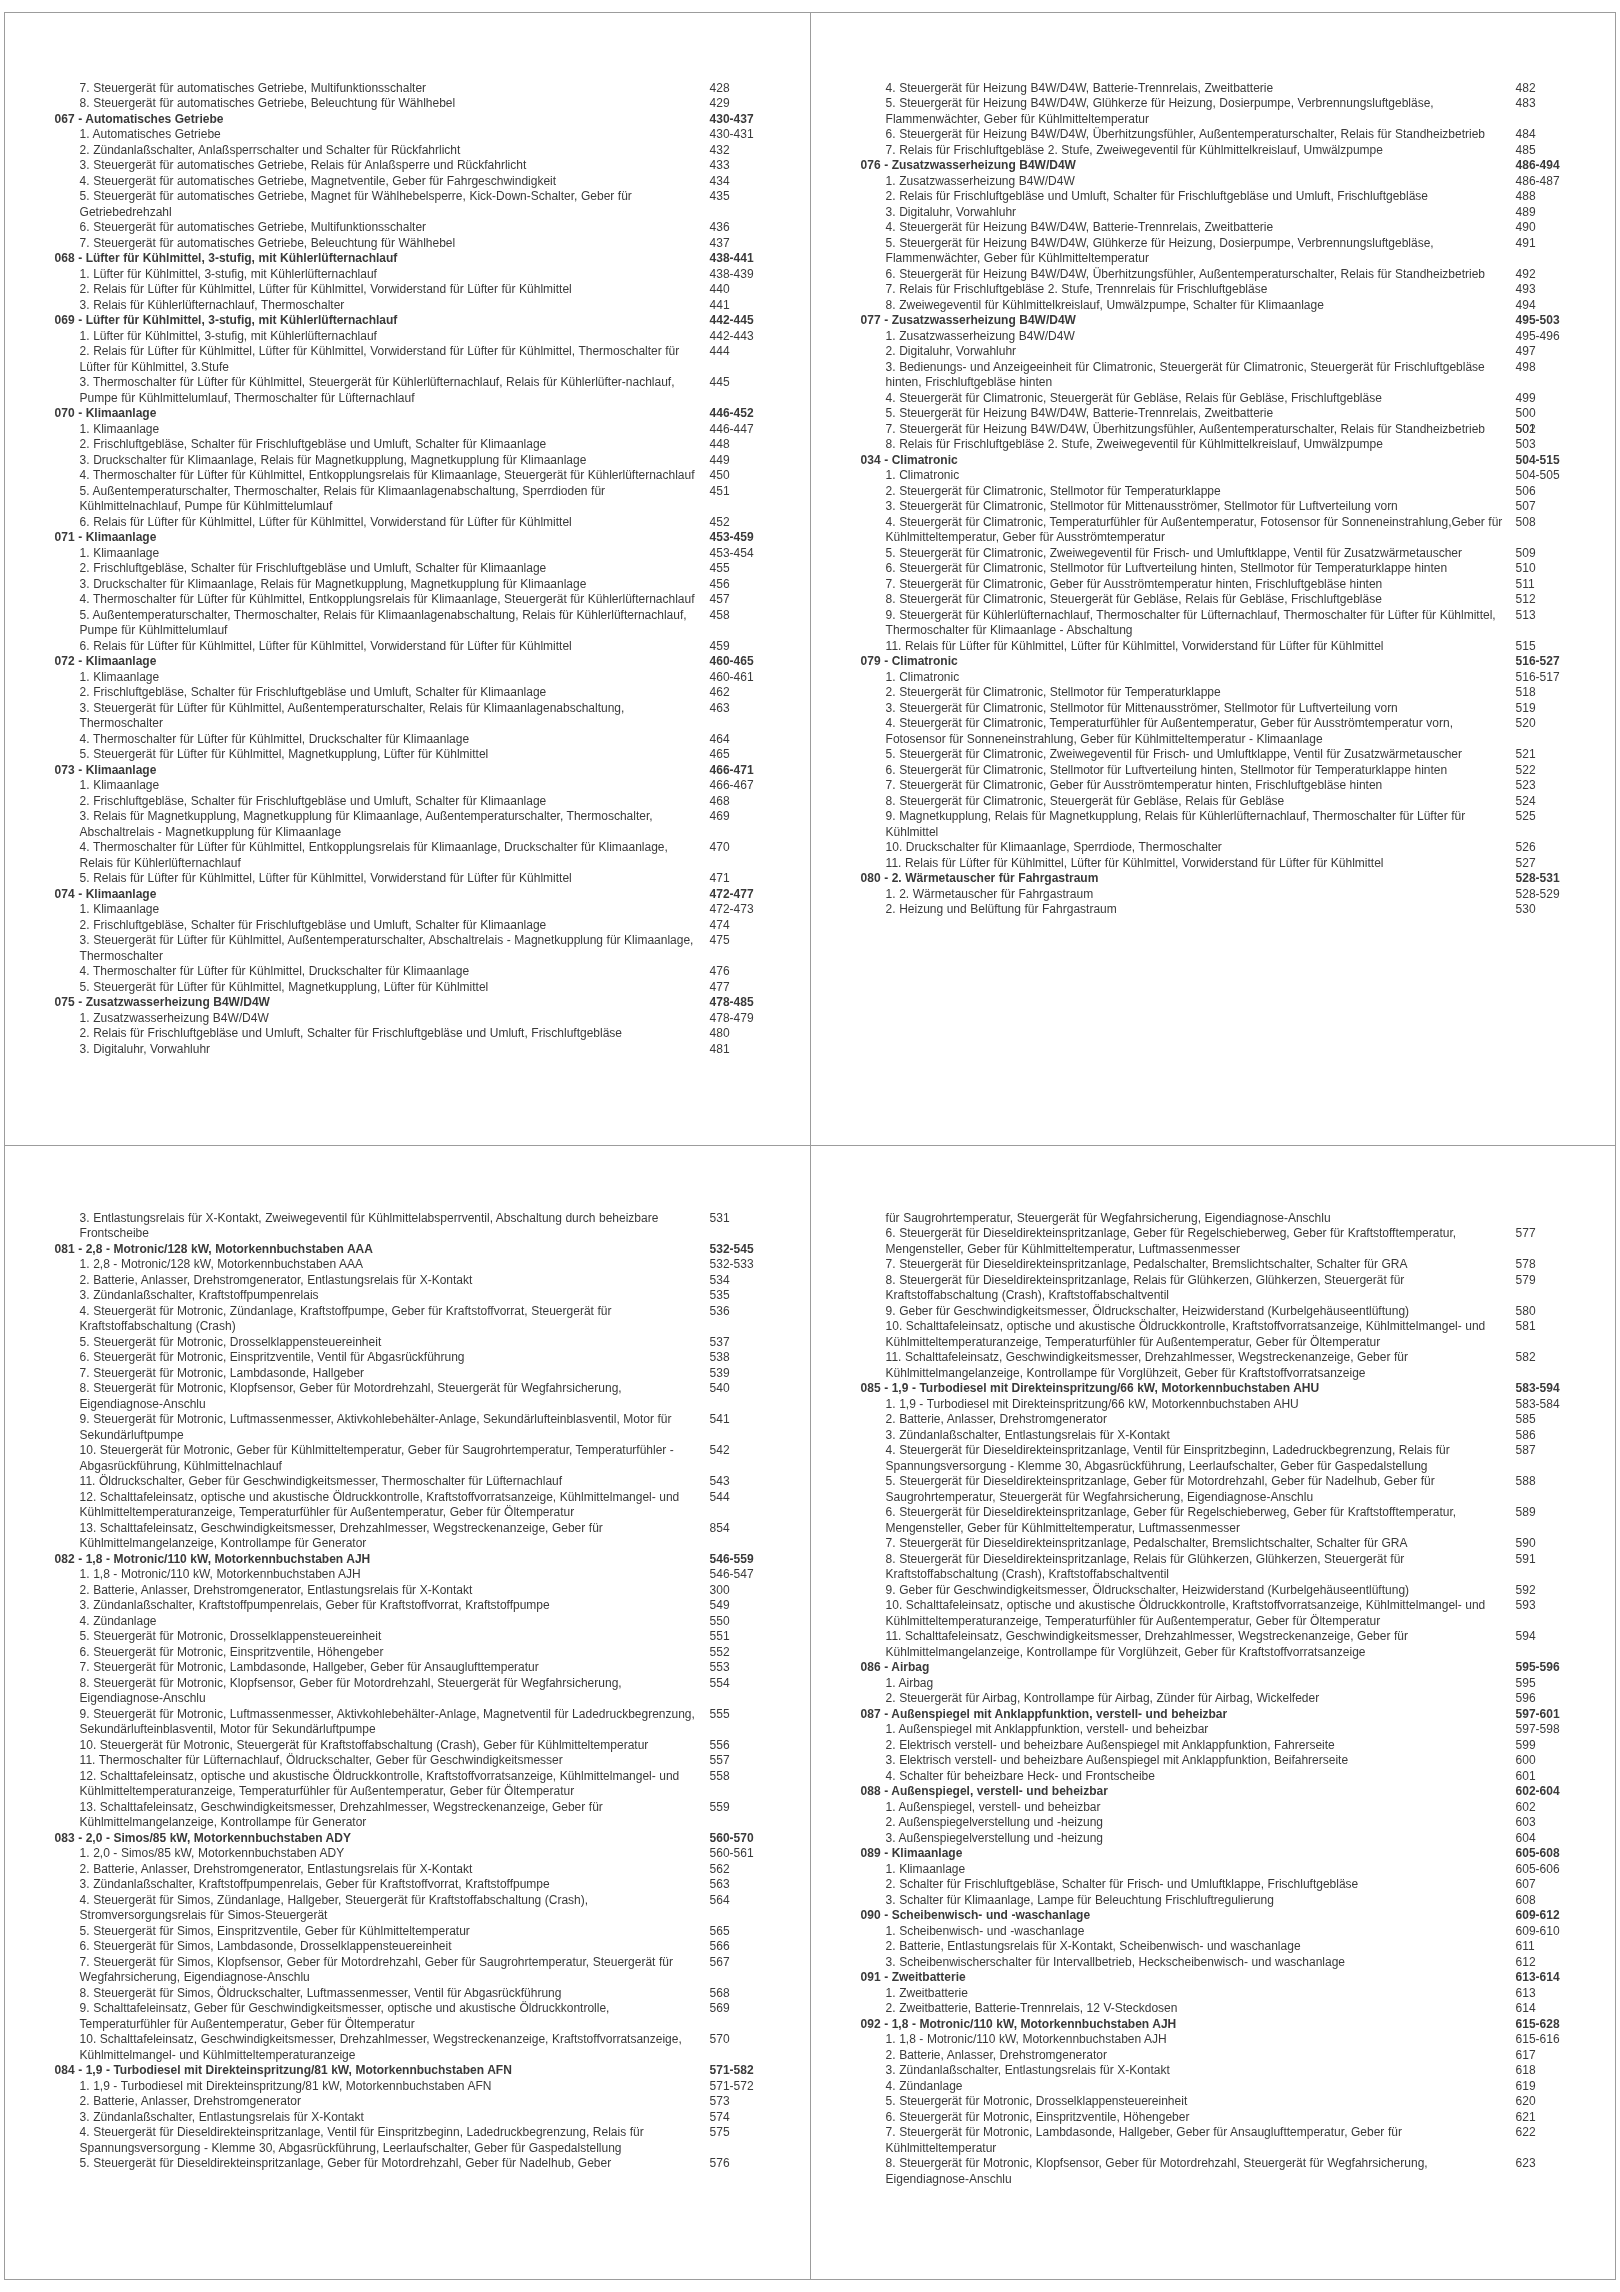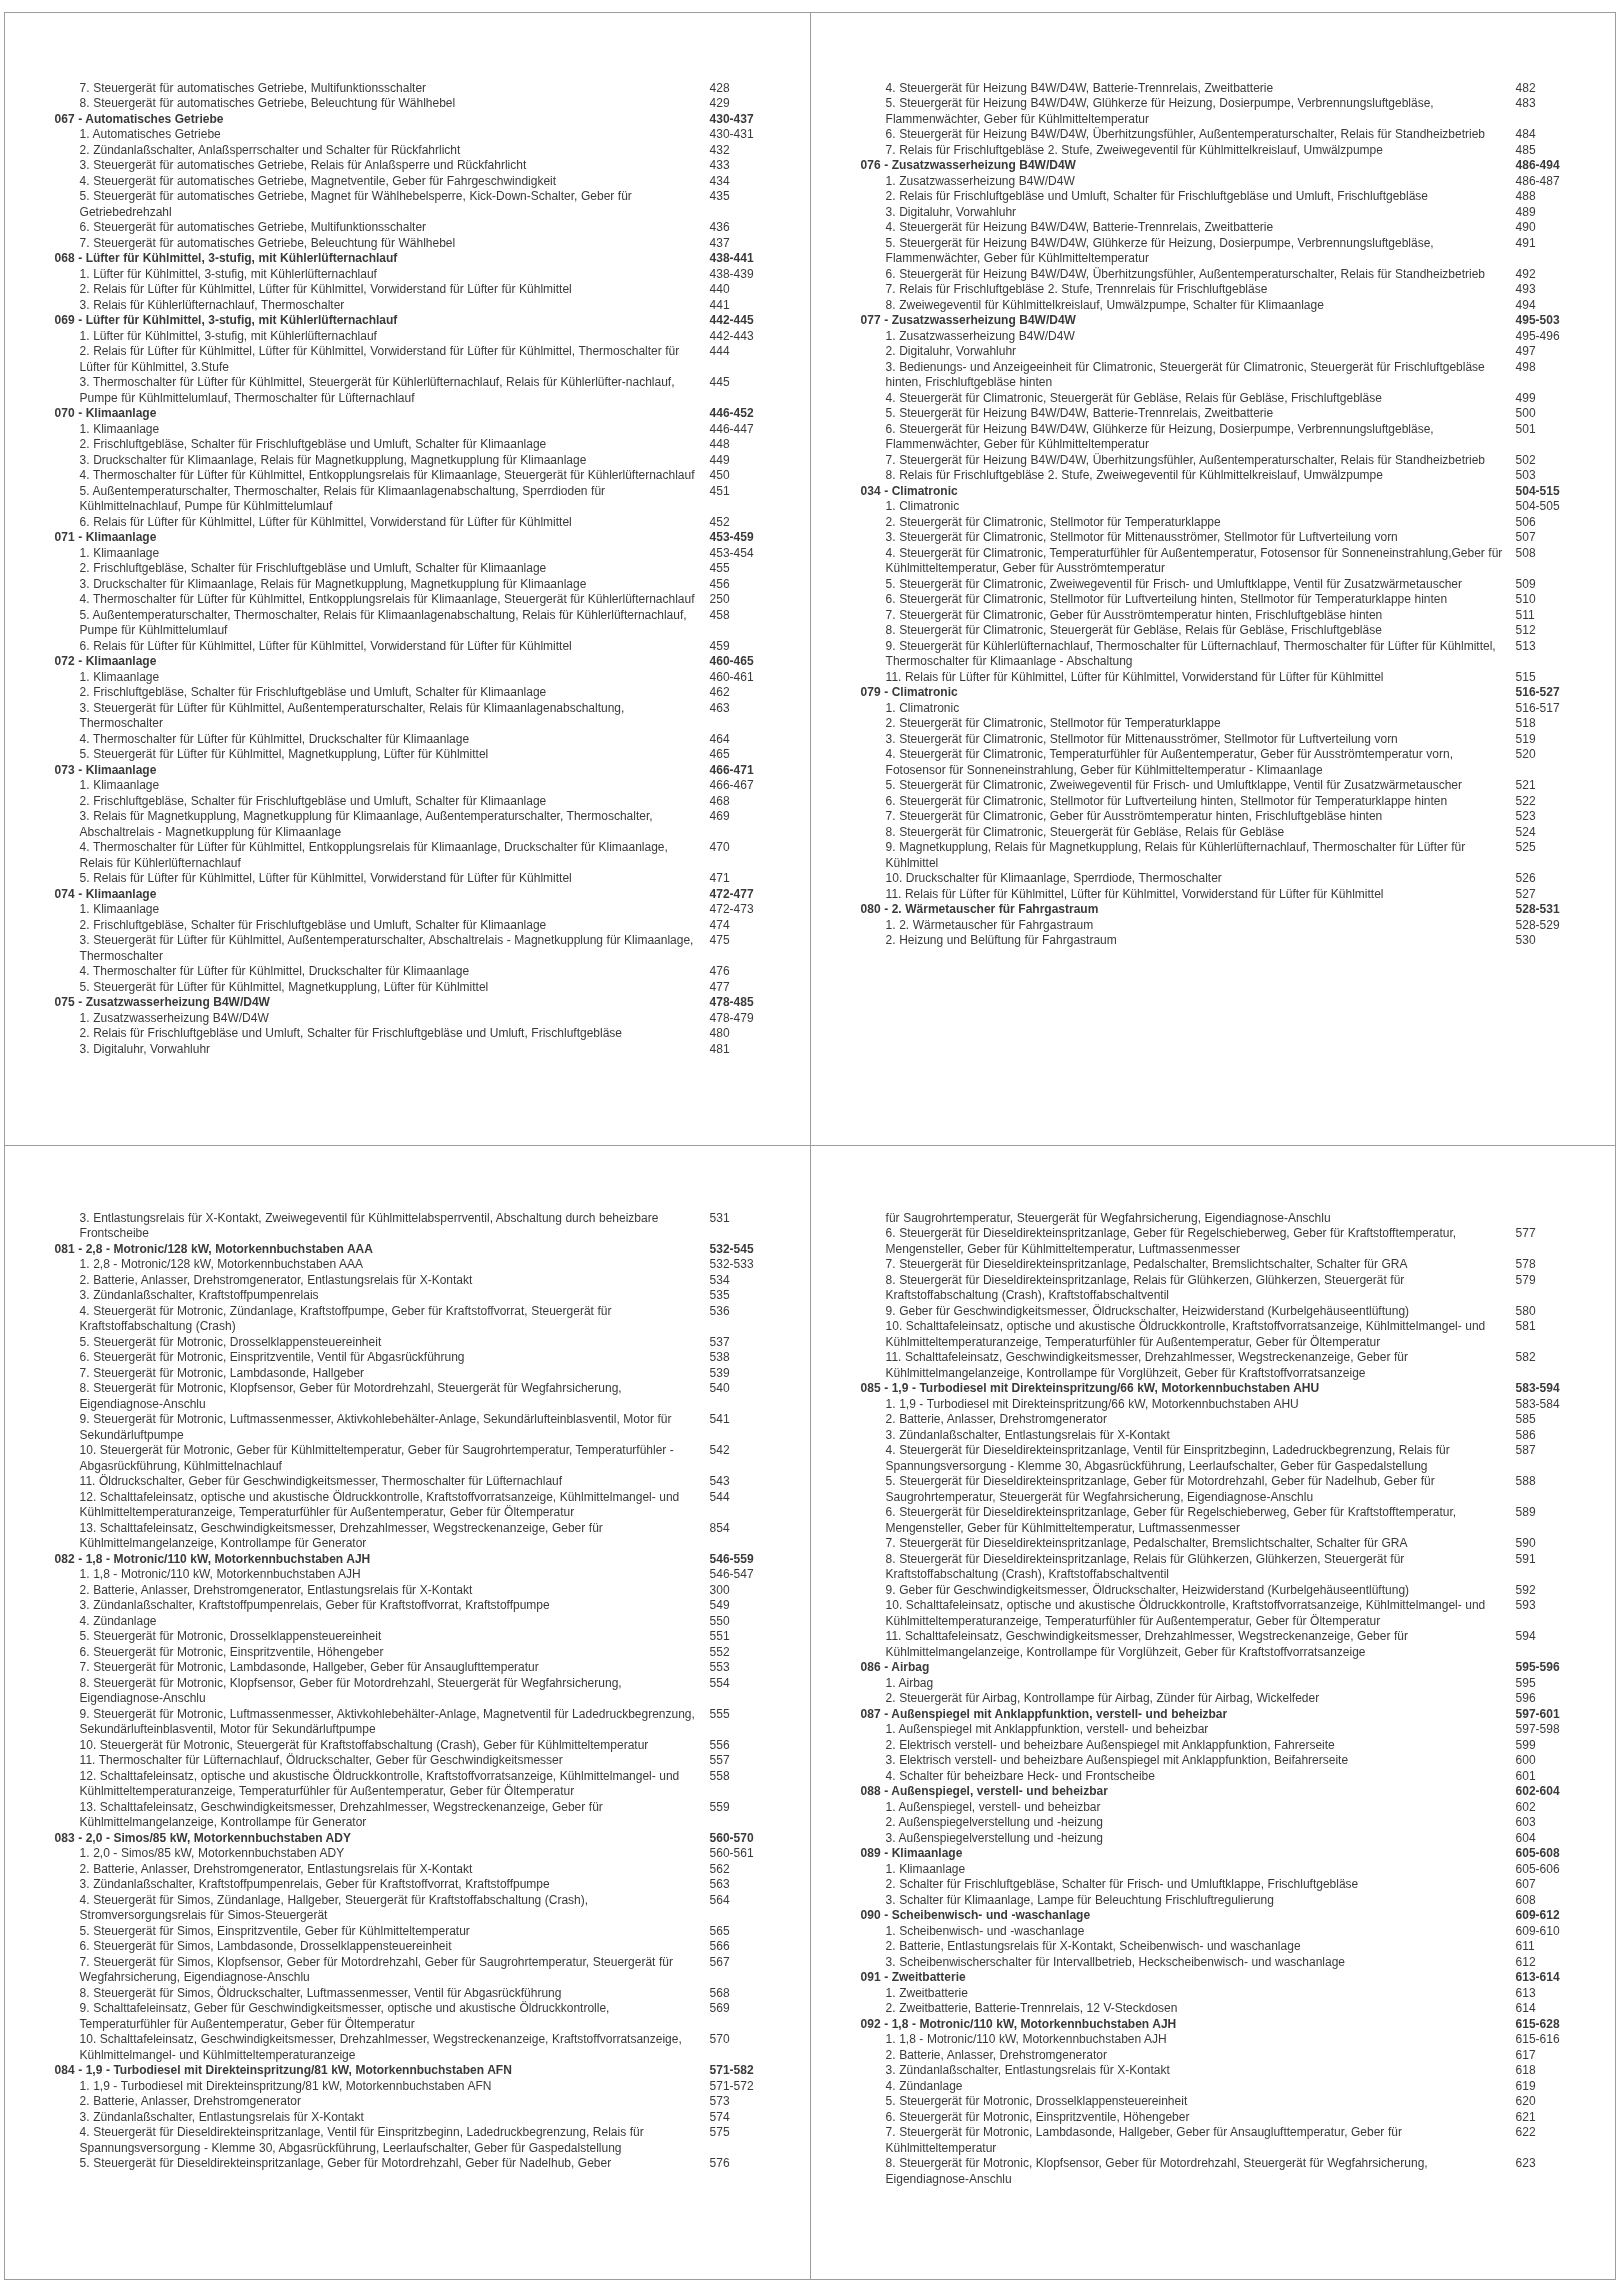--- a/index.html
+++ b/index.html
@@ -137,21 +137,21 @@
       <div class="entry item">
         <span class="etext">2. Frischluftgebläse, Schalter für Frischluftgebläse und Umluft, Schalter für Klimaanlage</span>
         <span class="enum">455</span>
       </div>
       <div class="entry item">
         <span class="etext">3. Druckschalter für Klimaanlage, Relais für Magnetkupplung, Magnetkupplung für Klimaanlage</span>
         <span class="enum">456</span>
       </div>
       <div class="entry item">
         <span class="etext">4. Thermoschalter für Lüfter für Kühlmittel, Entkopplungsrelais für Klimaanlage, Steuergerät für Kühlerlüfternachlauf</span>
-        <span class="enum">250</span>
+        <span class="enum">457</span>
       </div>
       <div class="entry item">
         <span class="etext">5. Außentemperaturschalter, Thermoschalter, Relais für Klimaanlagenabschaltung, Relais für Kühlerlüfternachlauf, Pumpe für Kühlmittelumlauf</span>
         <span class="enum">458</span>
       </div>
       <div class="entry item">
         <span class="etext">6. Relais für Lüfter für Kühlmittel, Lüfter für Kühlmittel, Vorwiderstand für Lüfter für Kühlmittel</span>
         <span class="enum">459</span>
       </div>
       <div class="entry group">
@@ -314,21 +314,20 @@
       </div>
       <div class="entry item">
         <span class="etext">4. Steuergerät für Climatronic, Steuergerät für Gebläse, Relais für Gebläse, Frischluftgebläse</span>
         <span class="enum">499</span>
       </div>
       <div class="entry item">
         <span class="etext">5. Steuergerät für Heizung B4W/D4W, Batterie-Trennrelais, Zweitbatterie</span>
         <span class="enum">500</span>
       </div>
       <div class="entry item">
-        <span class="etext">6. Steuergerät für Heizung B4W/D4W, Glühkerze für Heizung, Dosierpumpe, Verbrennungsluftgebläse, Flammenwächter, Geber für Kühlmitteltemperatur</span>
         <span class="enum">501</span>
       </div>
       <div class="entry item">
         <span class="etext">7. Steuergerät für Heizung B4W/D4W, Überhitzungsfühler, Außentemperaturschalter, Relais für Standheizbetrieb</span>
         <span class="enum">502</span>
       </div>
       <div class="entry item">
         <span class="etext">8. Relais für Frischluftgebläse 2. Stufe, Zweiwegeventil für Kühlmittelkreislauf, Umwälzpumpe</span>
         <span class="enum">503</span>
       </div>

